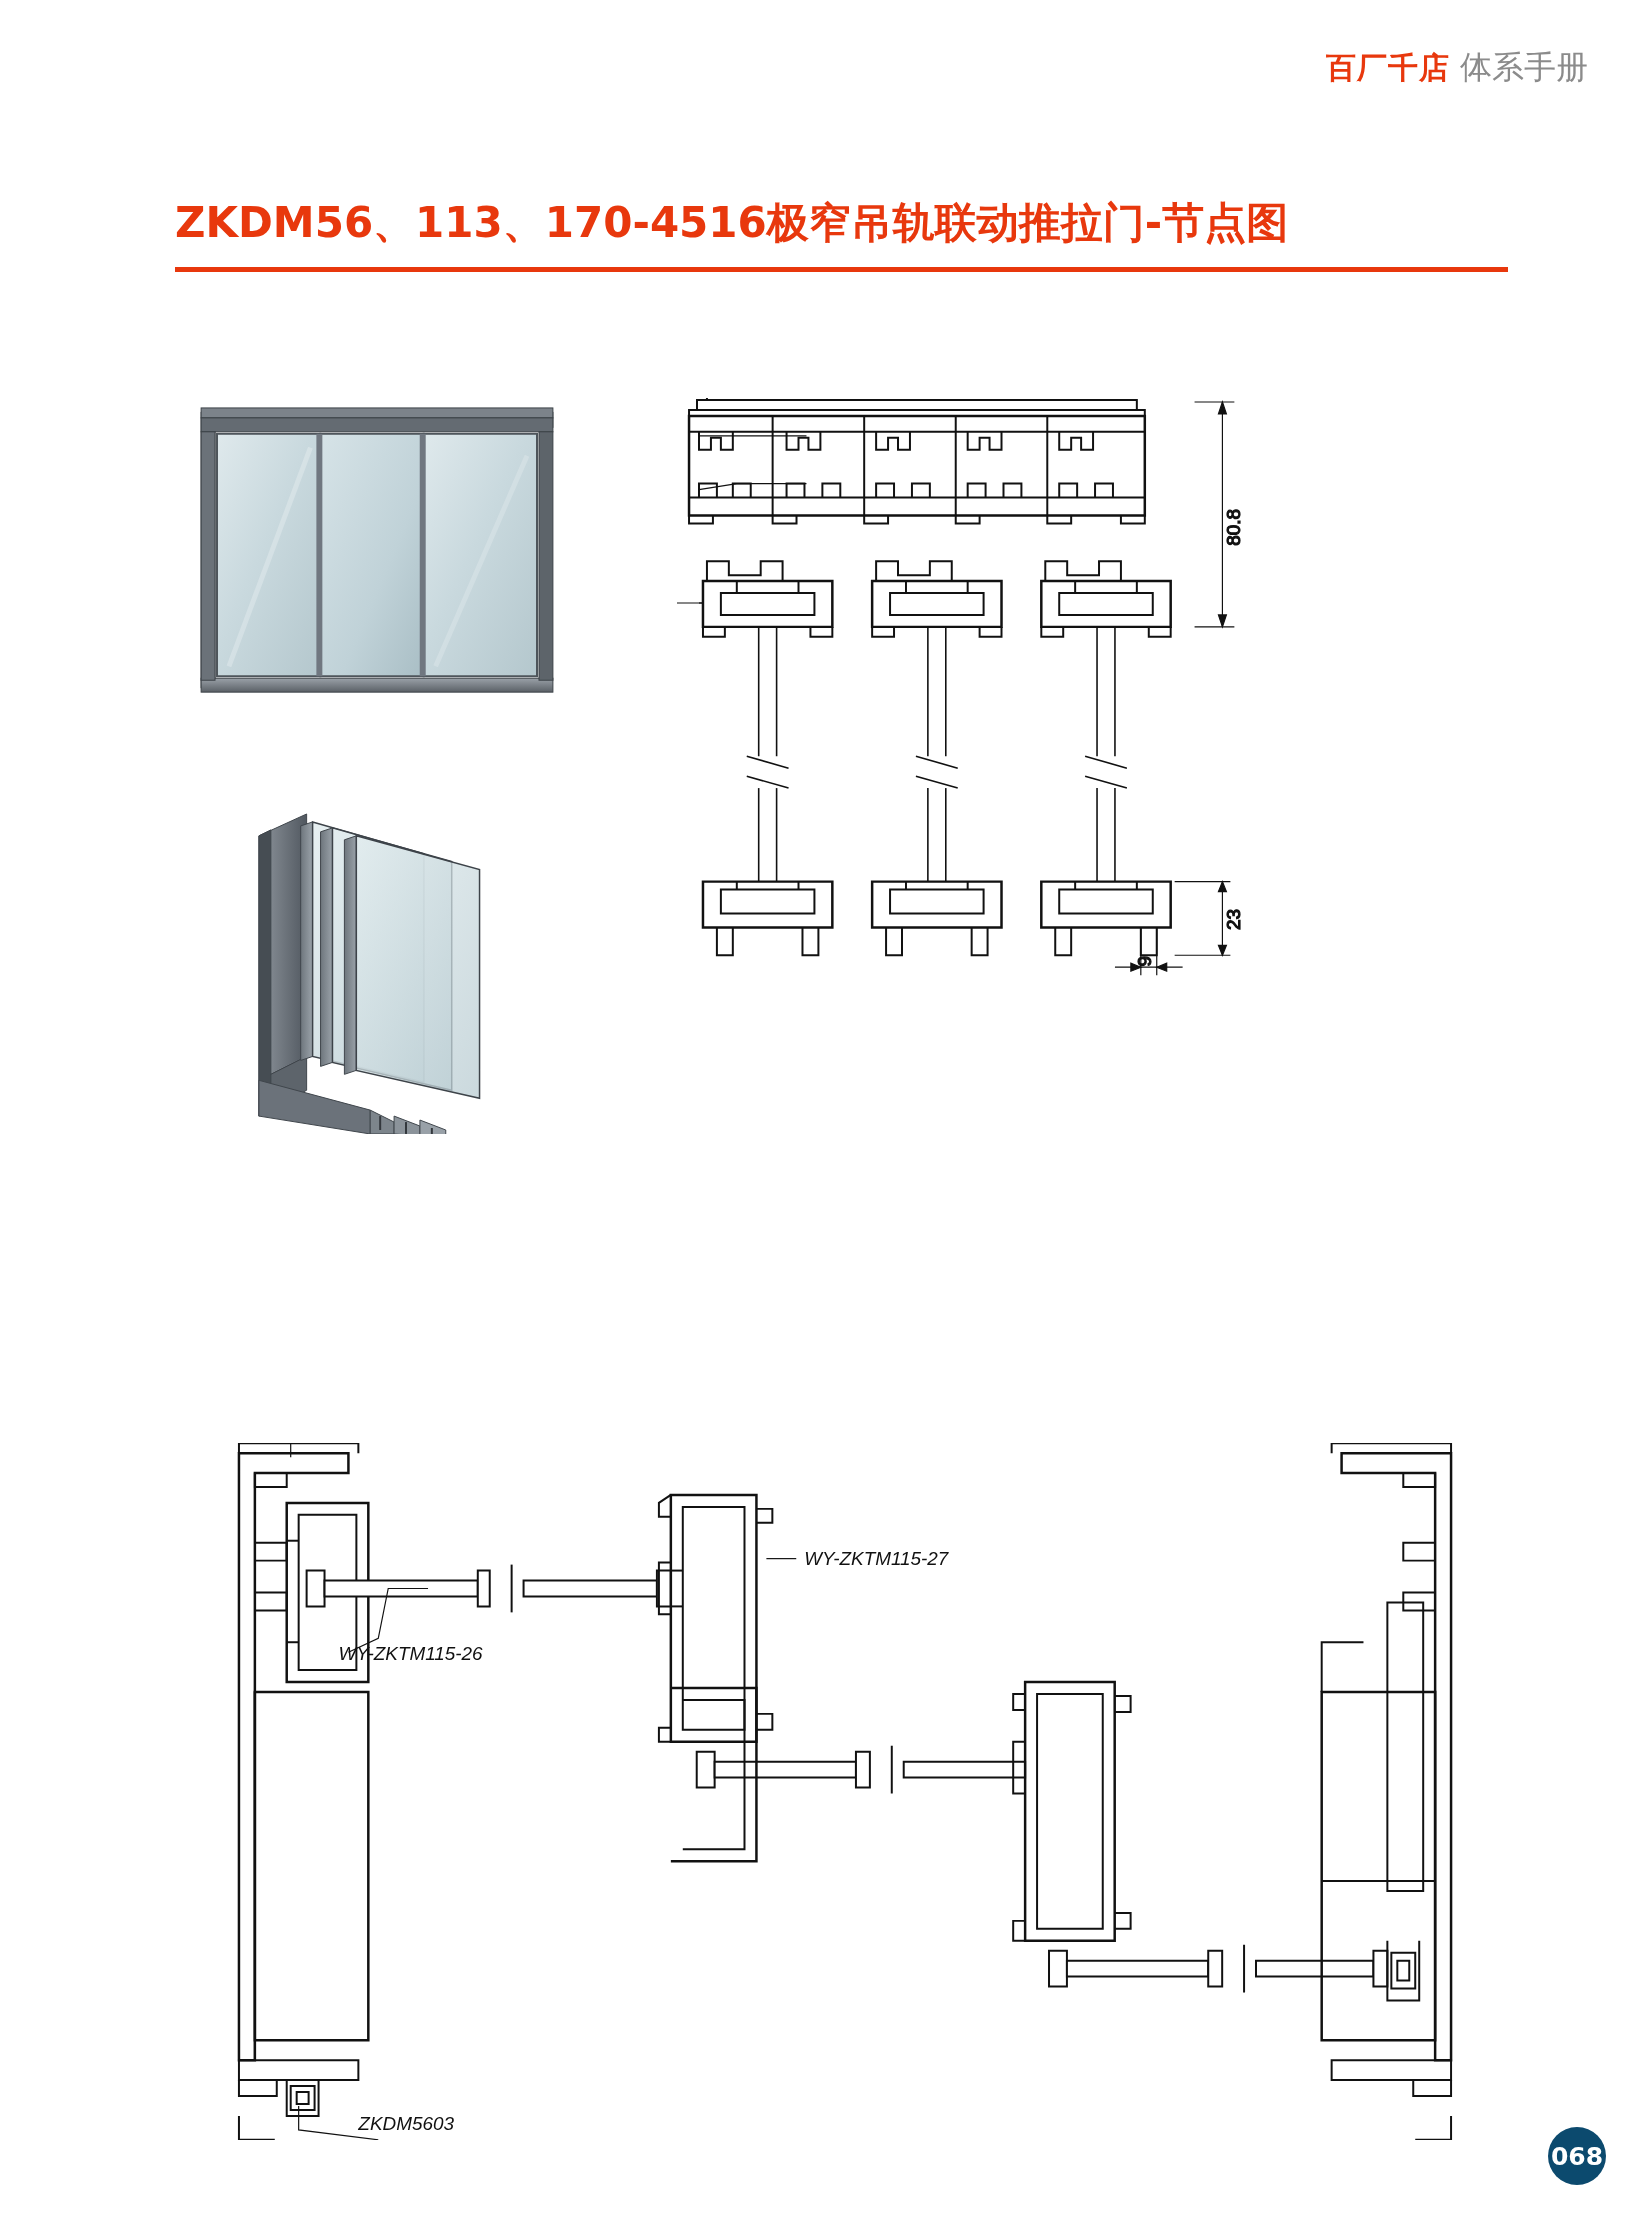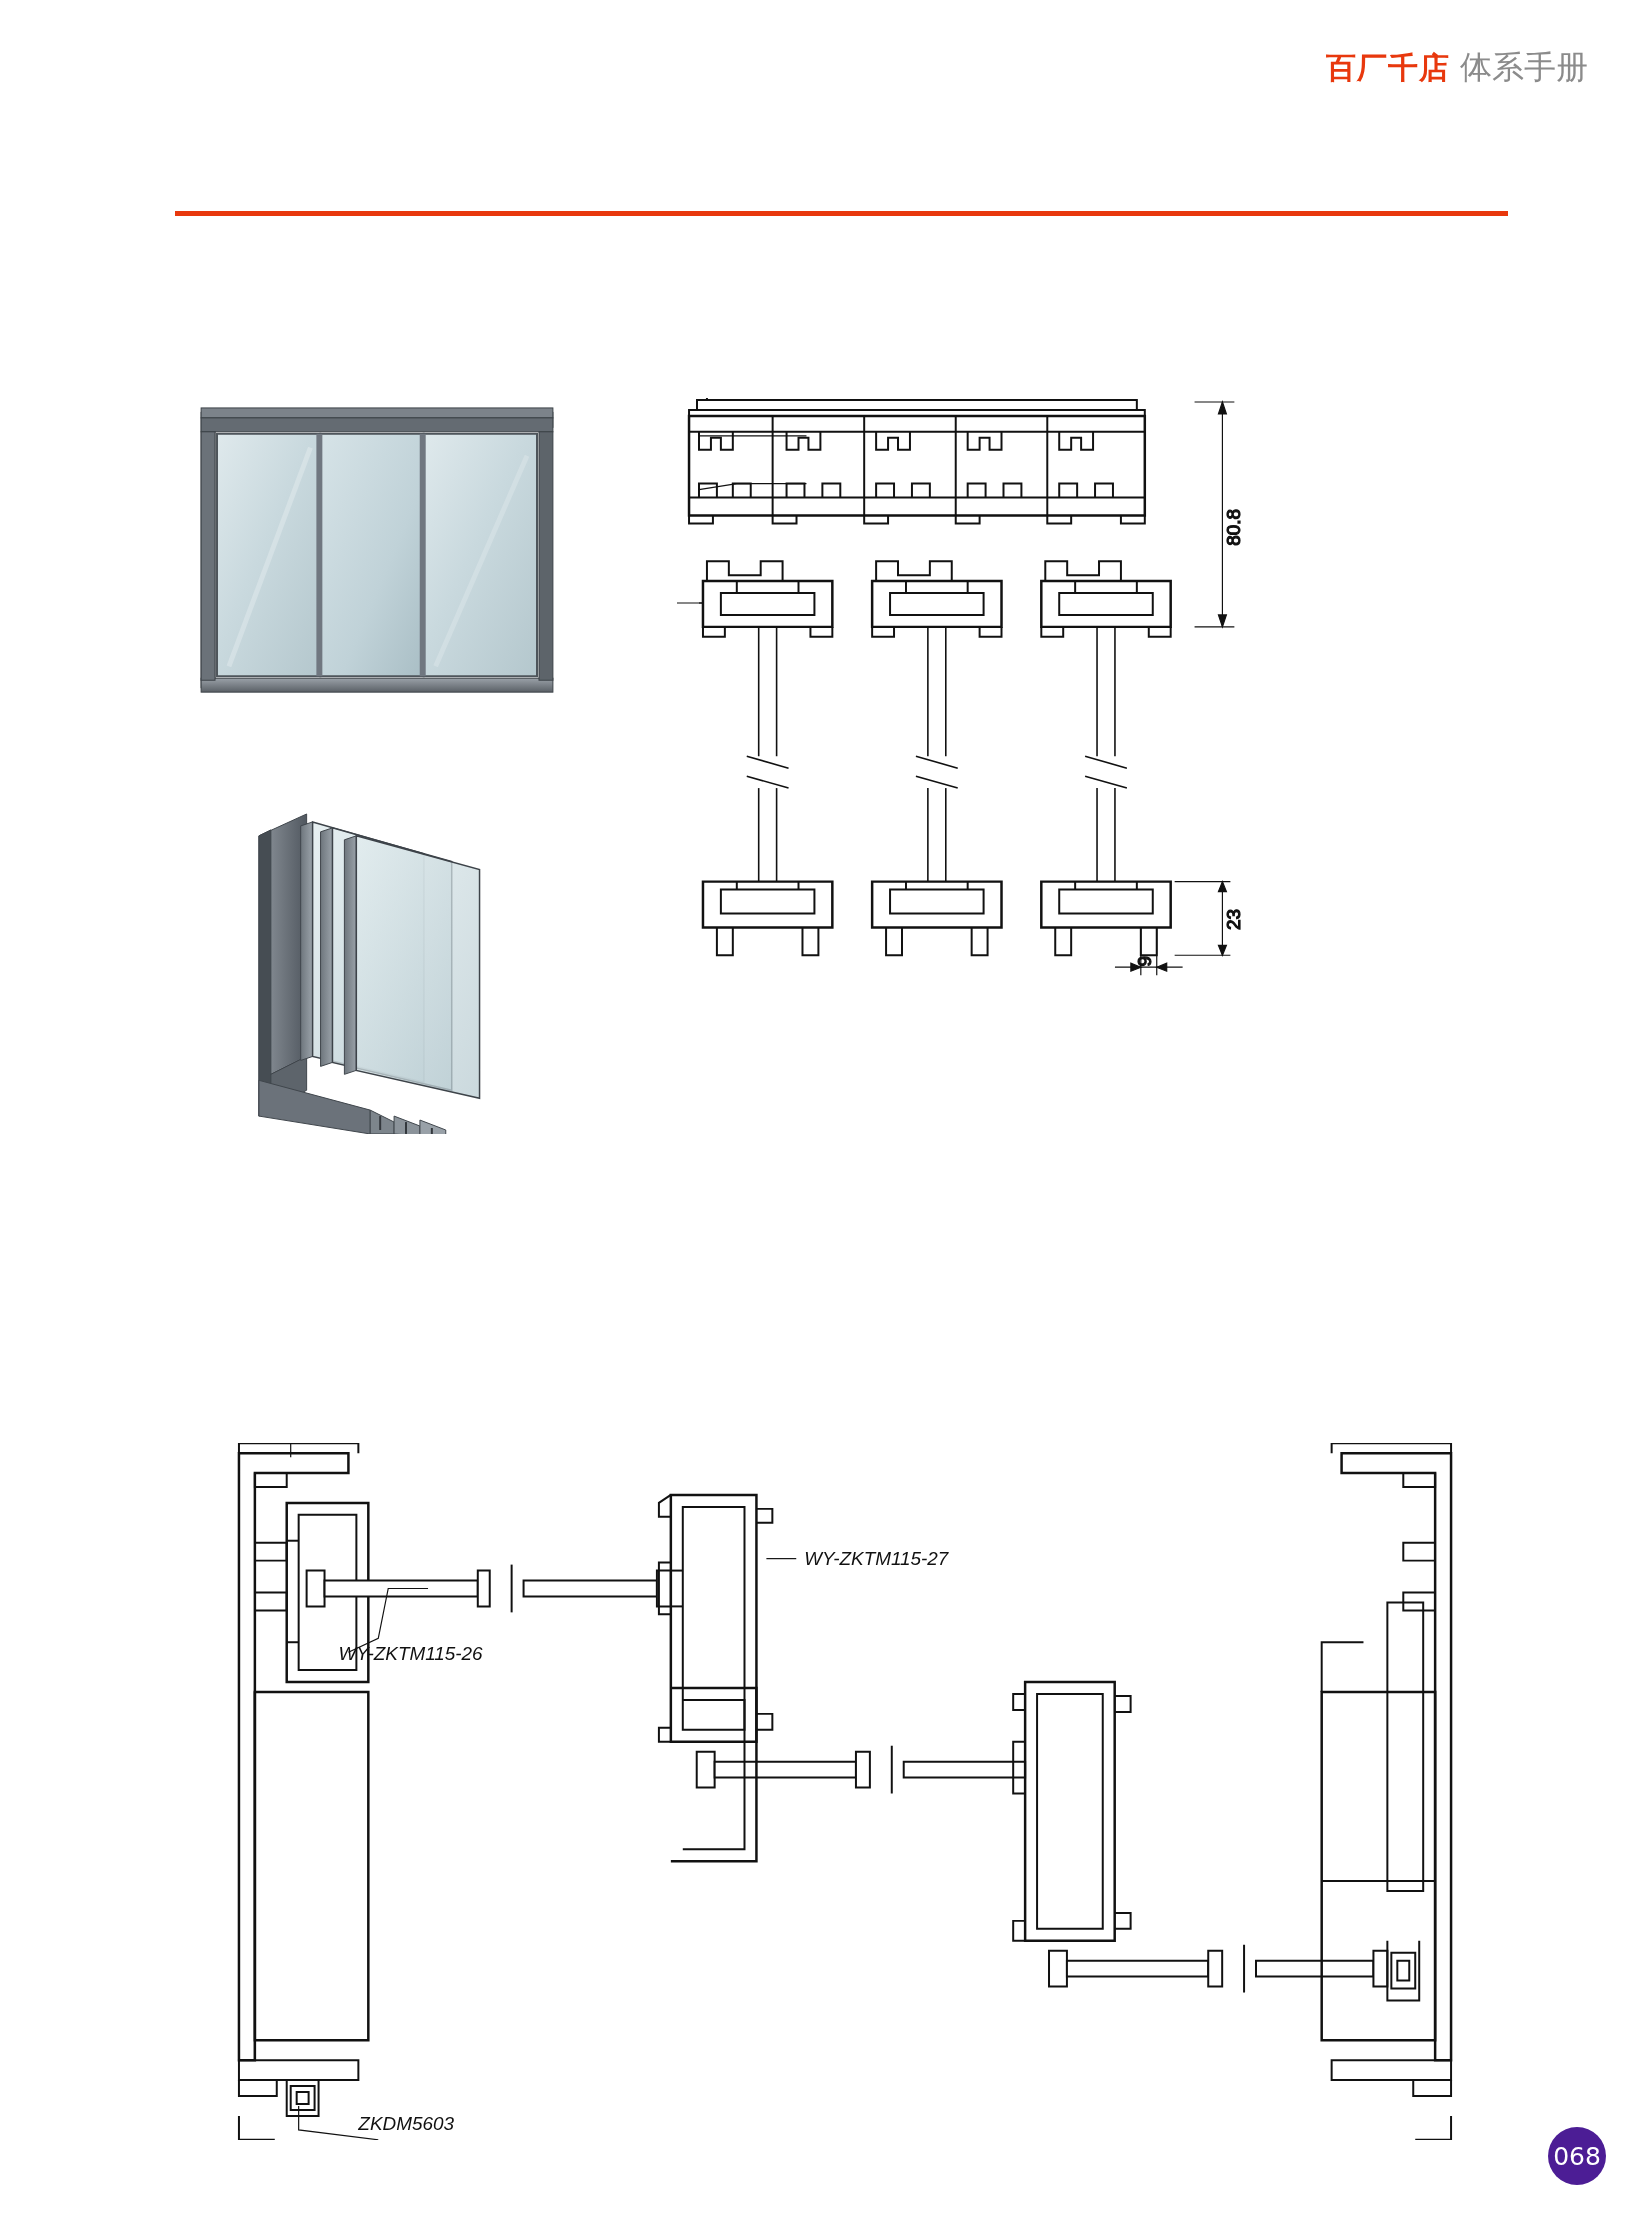--- a/index.html
+++ b/index.html
@@ -75,42 +75,43 @@
   }
 
   
   .page-badge {
     position: absolute;
     right: 42px;
     bottom: 48px;
     width: 58px;
     height: 58px;
     border-radius: 50%;
-    background: #4c1d95;
+    background: #0c4a6e;
     color: #ffffff;
     font-size: 25px;
-    font-weight: normal;
+    font-weight: bold;
     display: flex;
     align-items: center;
     justify-content: center;
     font-family: "DejaVu Sans", sans-serif;
   }
 
   svg { display: block; }
   svg text { font-family: "Liberation Sans", sans-serif; }
 </style>
 </head>
 <body>
 
 <div class="page-header">
   <span class="brand-mark">百厂千店</span>
   <span class="brand-sub">体系手册</span>
 </div>
 
 <div class="title-wrap">
+  <div class="page-title">ZKDM56、113、170-4516极窄吊轨联动推拉门-节点图</div>
   <div class="title-rule"></div>
 </div>
 
 <div class="fig" id="fig-door-render">
   <svg width="358" height="318" viewBox="0 0 360 320">
     <defs>
       <linearGradient id="frameGrad" x1="0" y1="0" x2="0" y2="1">
         <stop offset="0%" stop-color="#8d949b"></stop>
         <stop offset="50%" stop-color="#6d747b"></stop>
         <stop offset="100%" stop-color="#4e545a"></stop>

